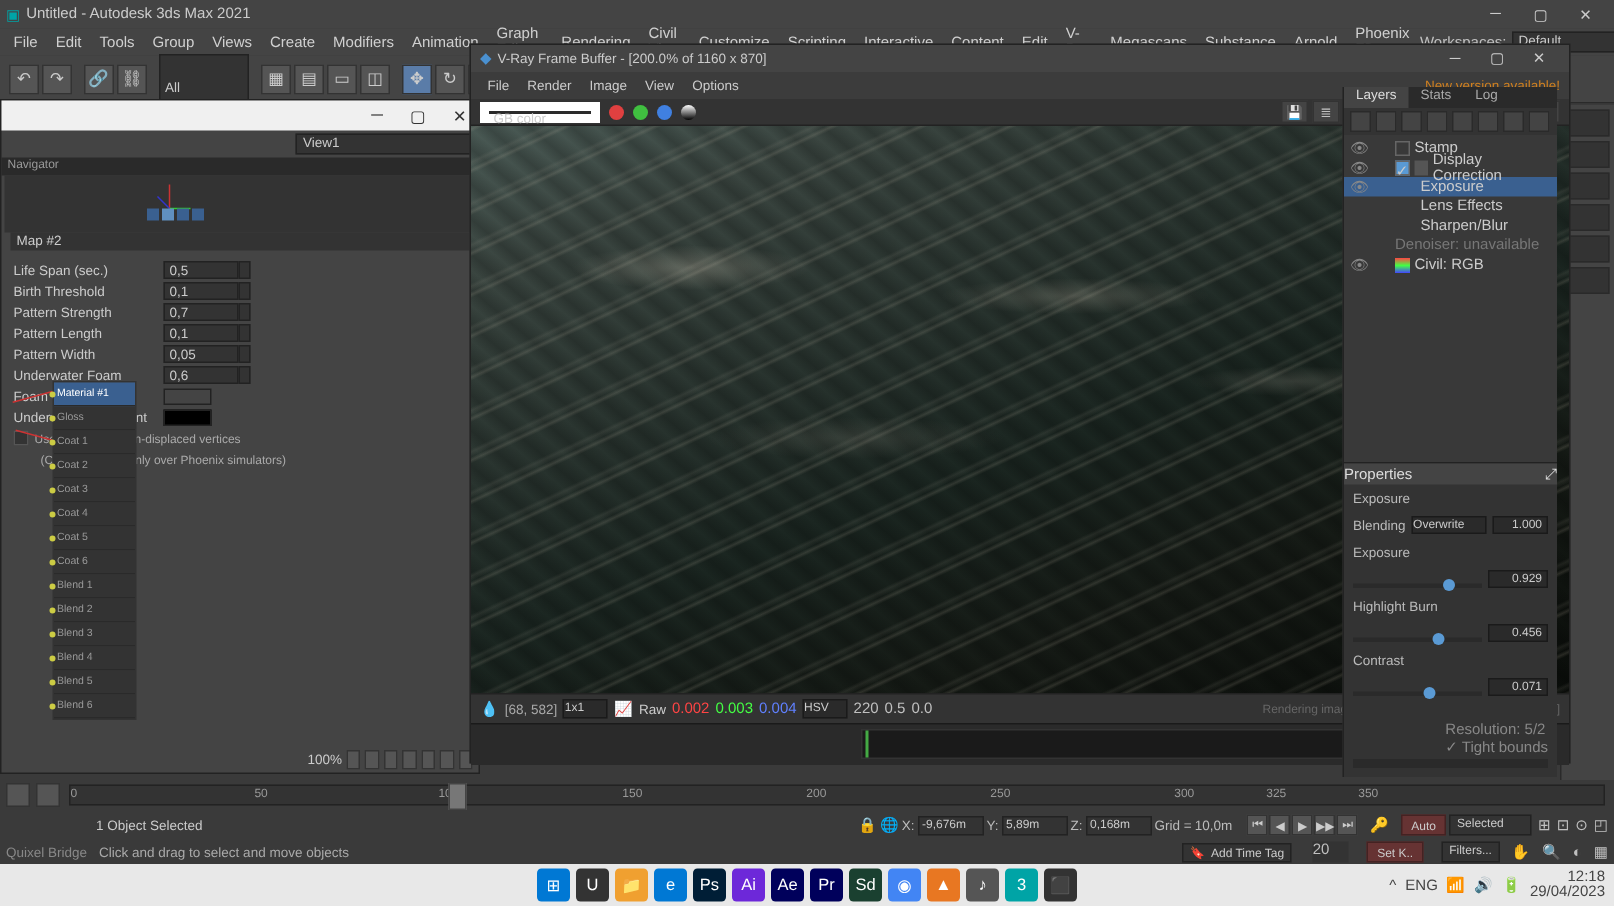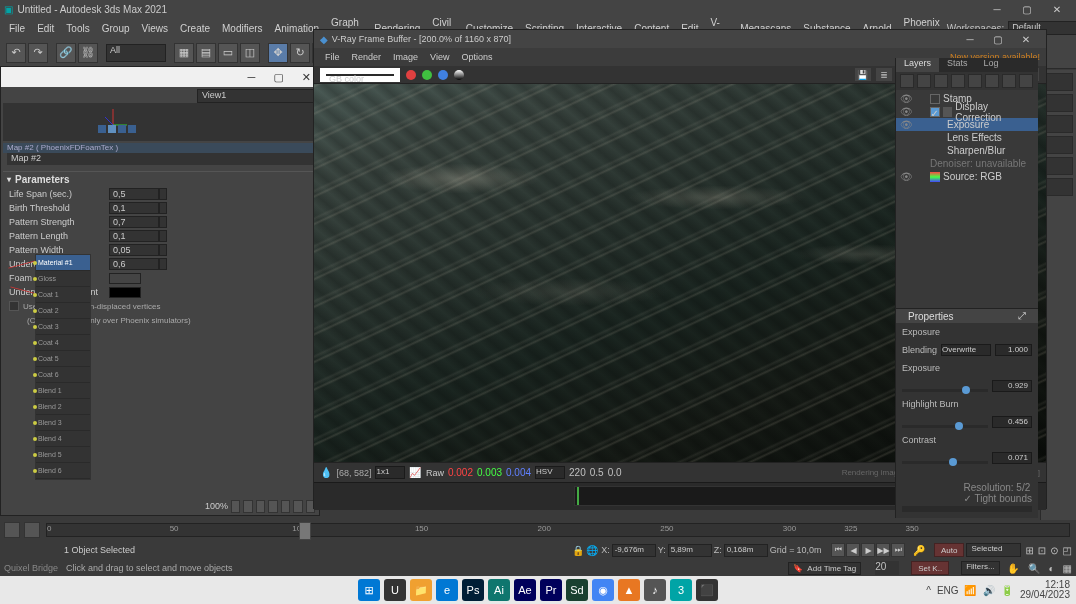--- a/index.html
+++ b/index.html
@@ -14,21 +14,21 @@
 .menu-bar { height: 18px; background: #444; display: flex; align-items: center; gap: 2px; padding-left: 4px; }
 .menu-bar .item { padding: 0 5px; color: #d0d0d0; font-size: 10px; }
 .menu-bar .right { margin-left: auto; display: flex; align-items: center; gap: 4px; padding-right: 8px; }
 .menu-bar .ws-select { background: #333; border: 1px solid #222; color: #ccc; width: 90px; height: 14px; font-size: 9px; padding: 0 3px; }
 
 
 .main-toolbar { height: 32px; background: #444; display: flex; align-items: center; gap: 2px; padding: 0 6px; border-bottom: 1px solid #2a2a2a; }
 .tb-btn { width: 20px; height: 20px; background: #555; border: 1px solid #333; display: flex; align-items: center; justify-content: center; color: #ccc; font-size: 11px; }
 .tb-btn.active { background: #5a7ca8; }
 .tb-sep { width: 4px; }
-.tb-select { background: #333; border: 1px solid #222; color: #ccc; height: 18px; font-size: 9px; padding: 0 3px; }
+.tb-select { background: #333; border: 1px solid #222; color: #ccc; height: 18px; font-size: 9px; padding: 16px 3px; }
 
 
 .ribbon-tabs { height: 18px; background: #3a3a3a; display: flex; align-items: center; gap: 1px; padding-left: 4px; }
 .ribbon-tab { padding: 2px 10px; background: #333; color: #aaa; font-size: 9px; }
 .ribbon-tab.active { background: #5a7ca8; color: #fff; }
 
 
 .vfb-window { position: absolute; left: 313px; top: 29px; width: 734px; height: 480px; background: #393939; border: 1px solid #222; z-index: 50; }
 .vfb-title { height: 18px; background: #444; display: flex; align-items: center; padding: 0 6px; }
 .vfb-title .t { flex: 1; color: #ccc; font-size: 9px; }
@@ -104,21 +104,21 @@
 .lt-btn { width: 14px; height: 14px; background: #444; border: 1px solid #2a2a2a; }
 .layer-tree { padding: 2px 0; }
 .layer-row { height: 13px; display: flex; align-items: center; gap: 3px; padding: 0 4px; color: #ccc; font-size: 9px; }
 .layer-row.sel { background: #3a6090; }
 .layer-row .eye { width: 10px; color: #888; }
 .layer-row .chk { width: 10px; height: 10px; border: 1px solid #666; }
 .layer-row .icon { width: 10px; height: 10px; background: #555; }
 .layer-row .indent { width: 14px; }
 
 .props-panel { position: absolute; bottom: 0; left: 0; right: 0; height: 210px; background: #333; border-top: 1px solid #222; }
-.props-header { height: 14px; background: #444; display: flex; align-items: center; padding: 0 12px; color: #ddd; font-size: 9px; }
+.props-header { height: 14px; background: #444; display: flex; align-items: center; padding: 0 0; color: #ddd; font-size: 9px; }
 .props-row { display: flex; align-items: center; height: 18px; padding: 0 6px; gap: 4px; }
 .props-row .pl { color: #bbb; font-size: 9px; }
 .props-row .pv { margin-left: auto; width: 40px; height: 12px; background: #2a2a2a; border: 1px solid #1a1a1a; color: #ccc; font-size: 8px; text-align: right; padding: 0 3px; }
 .props-row .slider { flex: 1; height: 3px; background: #2a2a2a; margin-top: 8px; position: relative; }
 .props-row .slider .thumb { position: absolute; top: -3px; width: 8px; height: 8px; background: #5a9ad4; border-radius: 50%; }
 .props-sel { background: #2a2a2a; border: 1px solid #1a1a1a; color: #ccc; height: 12px; font-size: 8px; }
 .props-scroll { position: absolute; bottom: 6px; left: 6px; right: 6px; height: 6px; background: #2a2a2a; }
 .props-footer { position: absolute; bottom: 14px; right: 6px; color: #888; font-size: 8px; }
 
 
@@ -243,40 +243,39 @@
 <div class="line-wire" style="left:8px;top:264px;width:28px;transform:rotate(-15deg);"></div>
 <div class="line-wire" style="left:10px;top:290px;width:28px;transform:rotate(15deg);"></div>
 
 <div class="mat-window">
   <div class="mat-title">
     <span class="wb">─</span>
     <span class="wb">▢</span>
     <span class="wb close">✕</span>
   </div>
   <div class="mat-view-sel">View1</div>
+  <div class="nav-header">Navigator</div>
   <div class="nav-area">
     <div class="nav-axes">
       <svg width="30" height="20">
           <line x1="10" y1="18" x2="10" y2="2" stroke="#cc3333"></line>
           <line x1="10" y1="18" x2="24" y2="18" stroke="#33cc33"></line>
           <line x1="10" y1="18" x2="2" y2="10" stroke="#3333cc"></line>
         </svg>
     </div>
     <div class="nav-cube">
         <span></span>
         <span style="background:#6090c0;"></span>
         <span></span>
         <span></span>
       </div>
   </div>
-  <div class="map-header">Map #2 ( PhoenixFDFoamTex )</div>
   <div class="map-row">Map #2</div>
 
   <div class="param-section">
-    <div class="param-header">Parameters</div>
     <div class="param-row">
         <span class="label">Life Span (sec.)</span>
         <div class="value">0,5</div>
         <div class="spinner"></div>
       </div>
     <div class="param-row">
         <span class="label">Birth Threshold</span>
         <div class="value">0,1</div>
         <div class="spinner"></div>
       </div>
@@ -438,21 +437,21 @@
       </div>
     <div class="layer-row" style="color:#777;">
         <span class="eye"></span>
         <span class="indent"></span>
         <span>Denoiser: unavailable</span>
       </div>
     <div class="layer-row">
         <span class="eye">👁</span>
         <span class="indent"></span>
         <span class="icon" style="background:linear-gradient(#f44,#4f4,#44f);"></span>
-        <span>Source: RGB</span>
+        <span>Civil: RGB</span>
       </div>
   </div>
 
   <div class="props-panel">
     <div class="props-header">
         <span>Properties</span>
         <span style="margin-left:auto;">⤢</span>
       </div>
     <div class="props-row">
         <span class="pl">Exposure</span>
@@ -572,21 +571,21 @@
   <div class="tb">▦</div>
 </div>
 
 <div class="taskbar">
   <div id="taskbar-items" style="display:flex;gap:4px;">
       <div class="ti" style="background: rgb(0, 120, 212);">⊞</div>
       <div class="ti" style="background: rgb(51, 51, 51);">U</div>
       <div class="ti" style="background: rgb(240, 160, 48);">📁</div>
       <div class="ti" style="background: rgb(0, 120, 212);">e</div>
       <div class="ti" style="background: rgb(0, 30, 54);">Ps</div>
-      <div class="ti" style="background: #0f766e;">Ai</div>
+      <div class="ti" style="background: #6d28d9;">Ai</div>
       <div class="ti" style="background: rgb(0, 0, 91);">Ae</div>
       <div class="ti" style="background: rgb(0, 0, 91);">Pr</div>
       <div class="ti" style="background: rgb(26, 64, 48);">Sd</div>
       <div class="ti" style="background: rgb(66, 133, 244);">◉</div>
       <div class="ti" style="background: rgb(232, 119, 34);">▲</div>
       <div class="ti" style="background: rgb(85, 85, 85);">♪</div>
       <div class="ti" style="background: rgb(0, 164, 166);">3</div>
       <div class="ti" style="background: rgb(51, 51, 51);">⬛</div>
     </div>
   <div class="tray">

